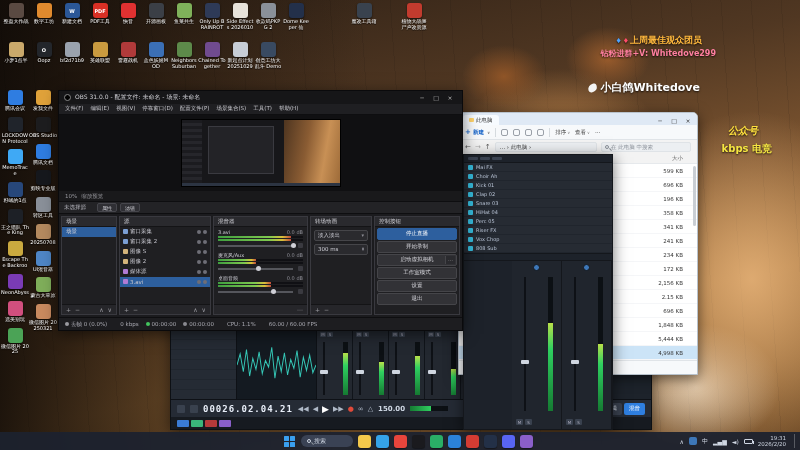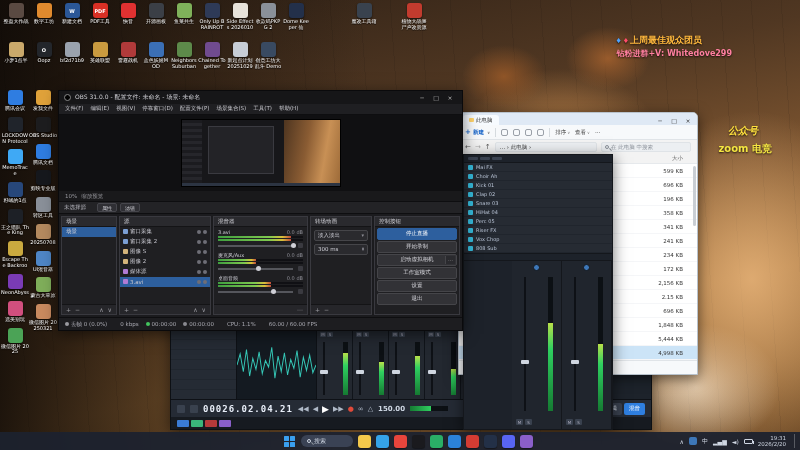--- a/index.html
+++ b/index.html
@@ -23,21 +23,21 @@
   .di{width:28px;display:flex;flex-direction:column;align-items:center;gap:1px;cursor:default}
   .di .sw{width:15px;height:15px;border-radius:3px;background:var(--c,#888);box-shadow:0 1px 2px rgba(0,0,0,.6);
     display:flex;align-items:center;justify-content:center;flex:none}
   .di .gl{font-size:5px;font-weight:bold;color:#fff;font-style:normal}
   .di .lb{font-size:5px;line-height:1.15;color:#fff;text-shadow:0 1px 1px #000;text-align:center;
     max-height:12px;overflow:hidden;word-break:break-all;width:28px}
   
   .ov{position:absolute;white-space:nowrap;text-shadow:0 1px 2px rgba(0,0,0,.8);font-weight:bold}
   #ov1{right:98px;top:34px;font-size:9px;color:#ffb83d}
   #ov1 .deco{font-size:7px;margin-right:1px}
-  #ov2{right:68px;top:48px;font-size:8px;color:#ff7fa0}
+  #ov2{right:84px;top:48px;font-size:8px;color:#ff7fa0}
   #ov3{right:100px;top:80px;font-size:11px;color:#fff;display:flex;align-items:center;gap:3px}
   #ov3 .dove{width:9px;height:8px;background:#f4f4f4;border-radius:70% 30% 60% 40%;display:inline-block;transform:rotate(-15deg)}
   #ov4{right:42px;top:124px;font-size:10px;color:#ffe03d;font-style:italic}
   #ov5{right:28px;top:142px;font-size:10px;color:#f5e642}
   
   #daw{left:170px;top:140px;width:482px;height:290px;background:#1c222b;border:1px solid #0d1014;z-index:2}
   .d-top{position:absolute;left:0;right:0;top:0;height:190px;background:
     repeating-linear-gradient(90deg,#232933 0 24px,#20262f 24px 25px)}
   .d-mix{position:absolute;left:0;right:0;bottom:30px;height:70px;display:flex;background:#191f27;border-top:1px solid #0e1116}
   .d-browser{width:66px;background:repeating-linear-gradient(#252b34 0 9px,#20262e 9px 10px);border-right:1px solid #0e1116}
@@ -454,22 +454,26 @@
       <div class="di">
         <span class="sw" style="--c: #c98a5f;">
           <i class="gl"></i>
         </span>
         <span class="lb">微信图片 20250321</span>
       </div>
     </div>
 
   <div class="ov" id="ov1"><span class="deco" style="color:#4da3ff">♦</span><span class="deco" style="color:#ff4d6a">♦</span><span>上周最佳观众团员</span></div>
   <div class="ov" id="ov2">钻粉进群+V: Whitedove299</div>
+  <div class="ov" id="ov3">
+      <i class="dove"></i>
+      <span>小白鸽Whitedove</span>
+    </div>
   <div class="ov" id="ov4">公众号</div>
-  <div class="ov" id="ov5">zoom 电竞</div>
+  <div class="ov" id="ov5">kbps 电竞</div>
 
   <div class="win" id="daw">
     <div class="d-top"></div>
     <div class="d-mix">
       <div class="d-browser"></div>
       <div class="d-wave">
         <svg viewBox="0 0 100 40" preserveAspectRatio="none">
             <path d="M0 20 L4 10 8 26 12 6 16 30 20 14 24 24 28 8 32 28 36 16 40 22 44 4 48 32 52 12 56 26 60 9 64 29 68 15 72 23 76 7 80 31 84 13 88 25 92 11 96 27 100 20" stroke="#36c9b8" fill="none" stroke-width="1.2"></path>
           </svg>
       </div>

